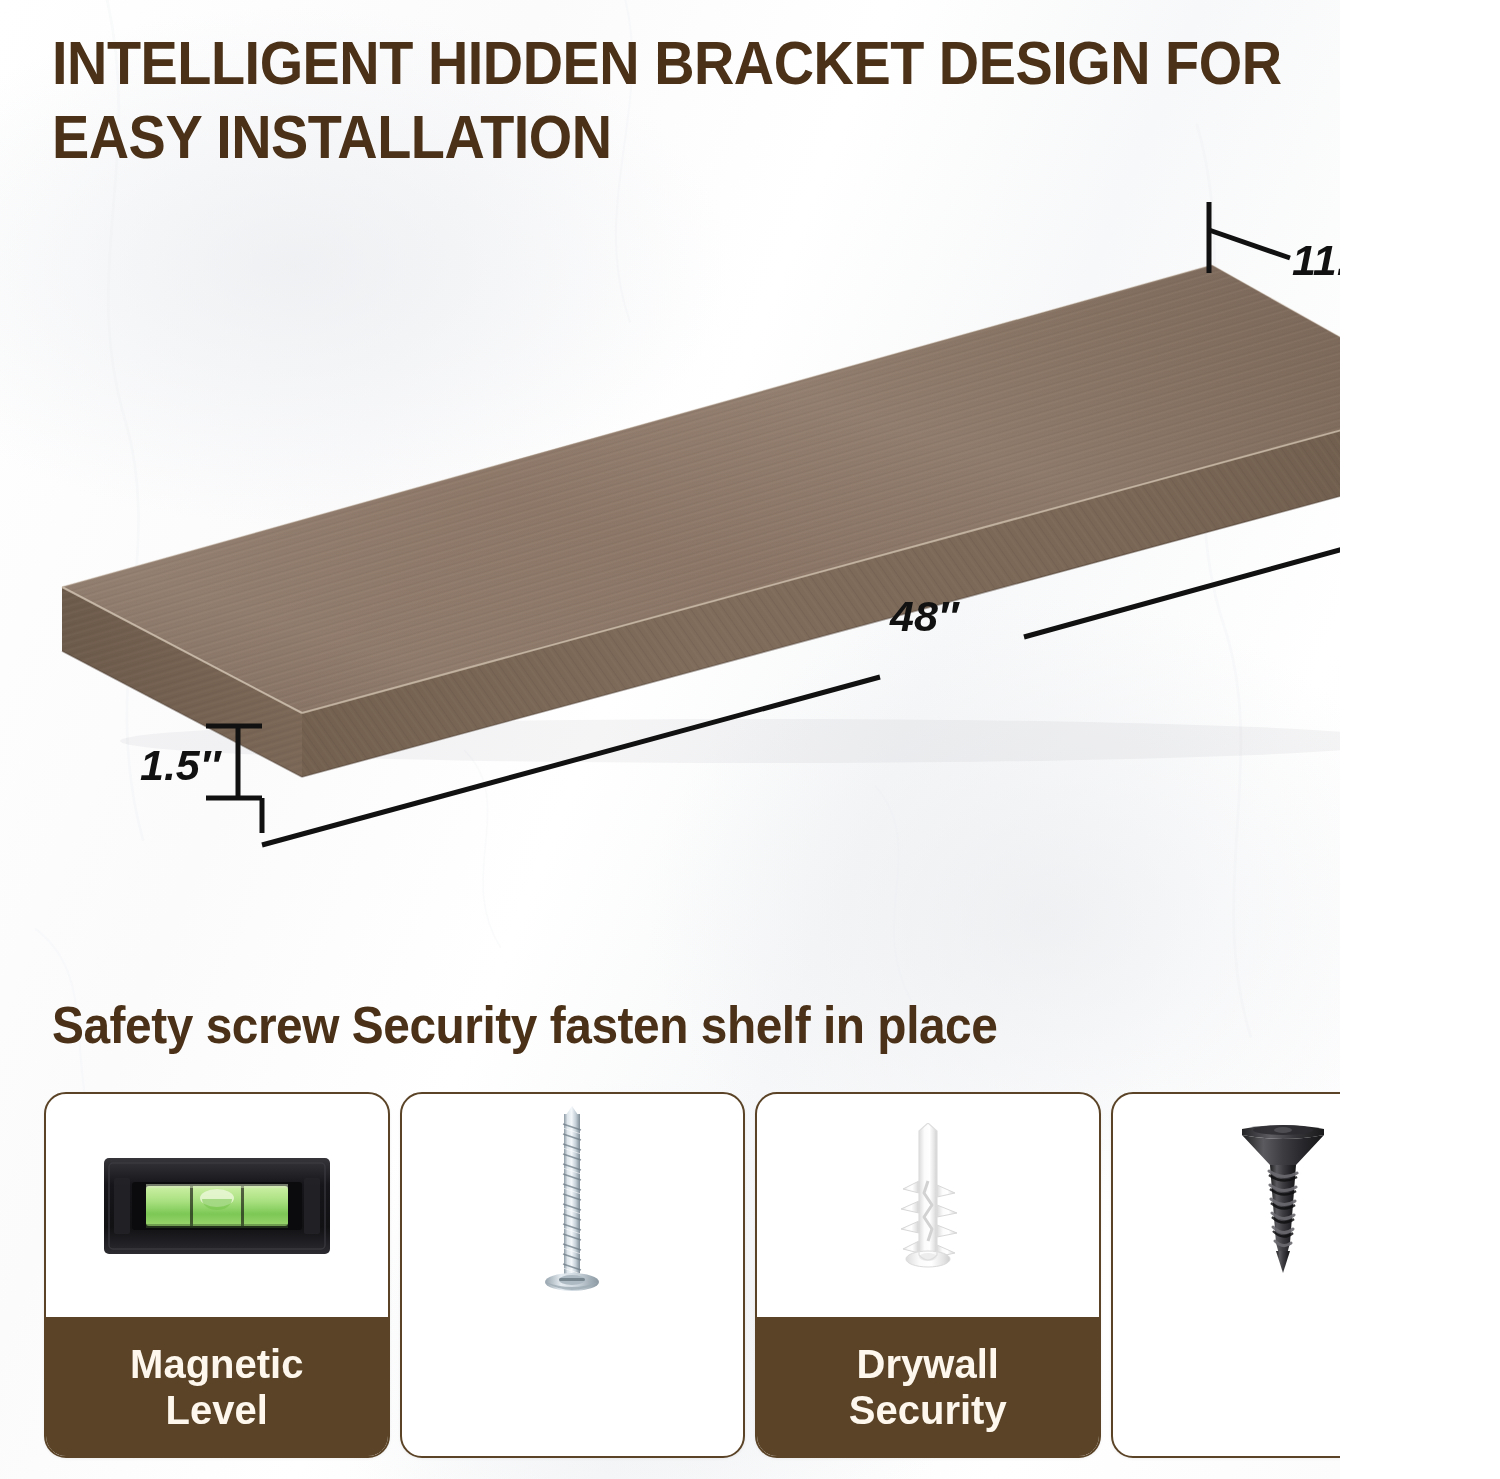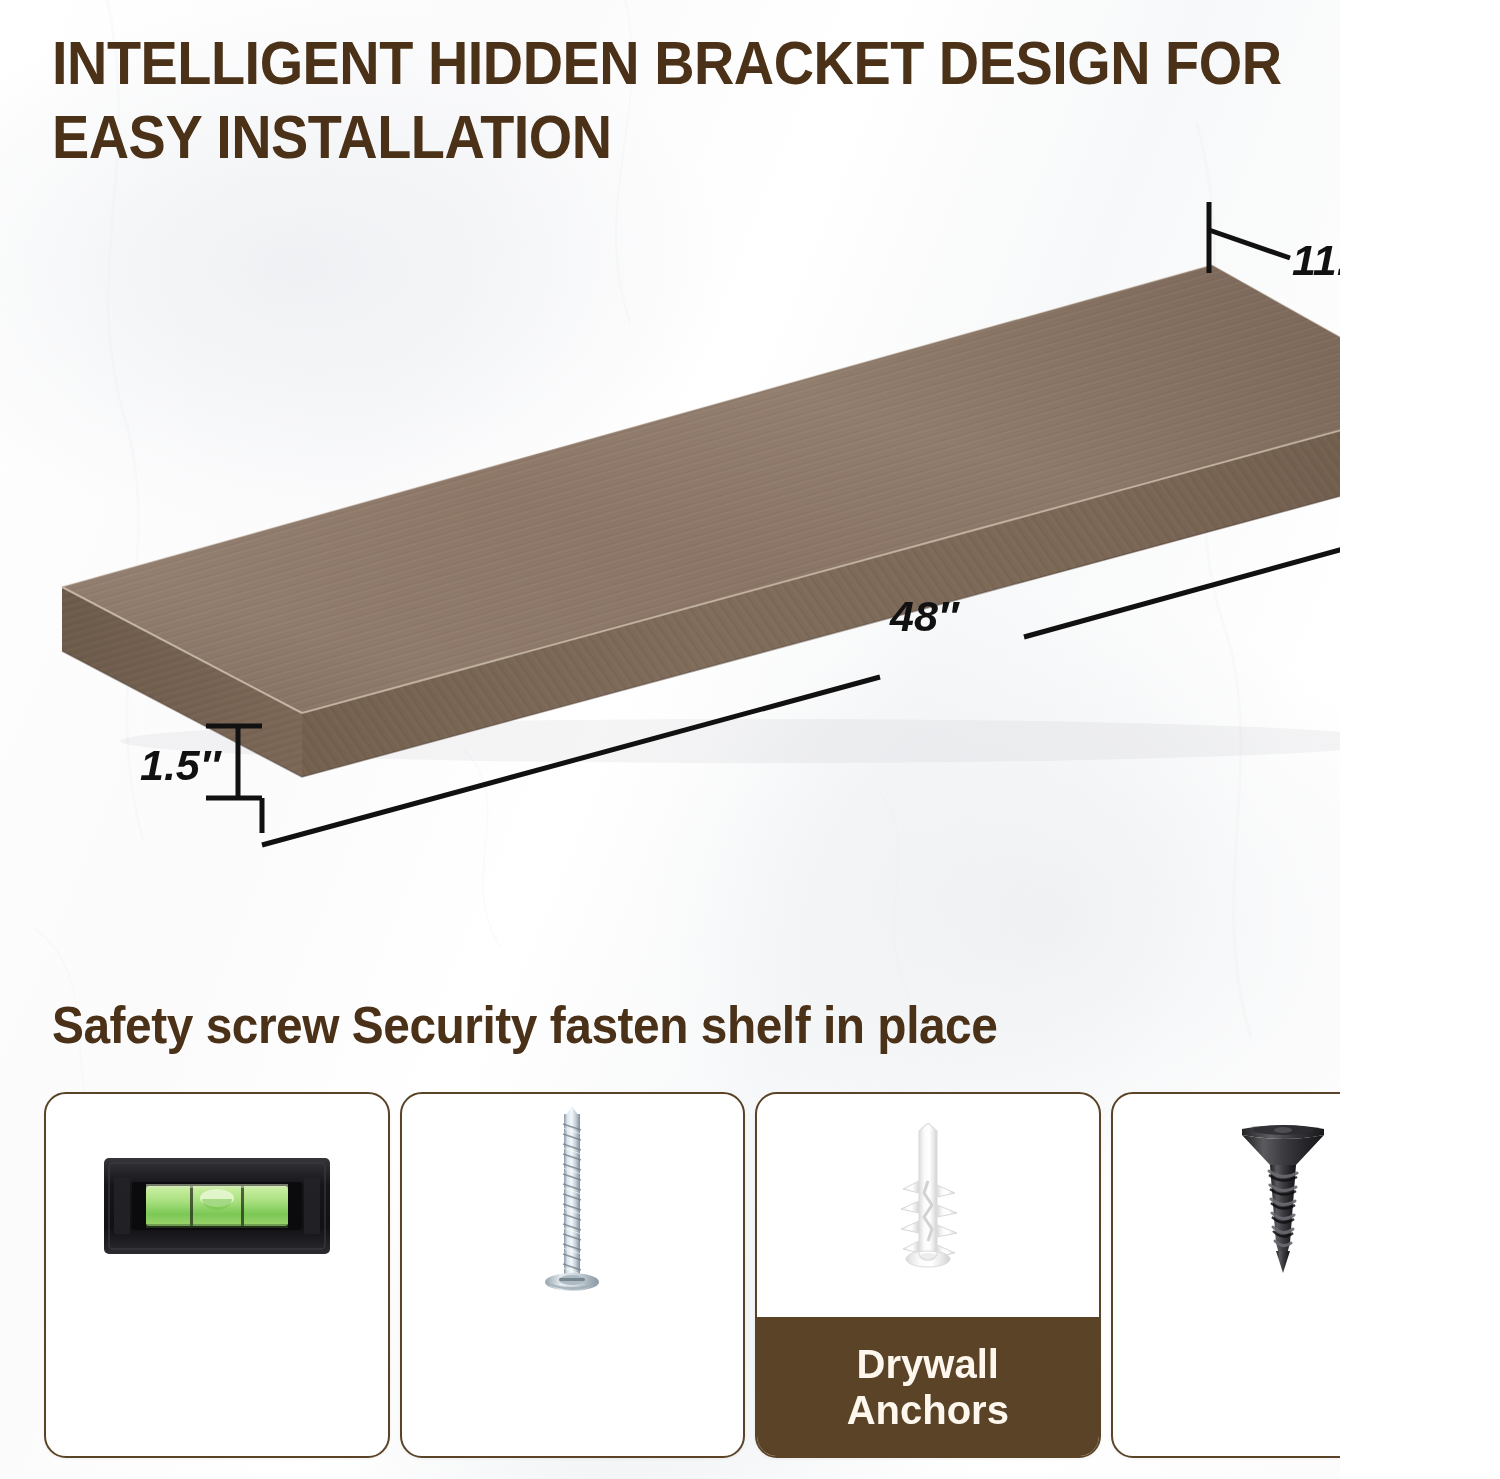--- a/index.html
+++ b/index.html
@@ -291,20 +291,22 @@
           <ellipse cx="115" cy="44" rx="17" ry="9" fill="#e9f7d6" opacity=".85"></ellipse>
           <path d="M100 45 a15 11 0 0 0 30 0 z" fill="#74c24b" opacity=".55"></path>
 
           <rect x="44" y="30" width="142" height="4" fill="#d9e8c6" opacity=".5"></rect>
           <rect x="44" y="70" width="142" height="4" fill="#3f5a2c" opacity=".45"></rect>
 
           <rect x="12" y="24" width="16" height="56" rx="2" fill="#232328" opacity=".85"></rect>
           <rect x="202" y="24" width="16" height="56" rx="2" fill="#232328" opacity=".85"></rect>
         </svg>
       </div>
+      <div class="card-label">Magnetic
+Level</div>
     </div>
 
     <div class="card">
       <div class="card-art">
         <svg width="70" height="200" viewBox="0 0 70 200">
           <defs>
             <linearGradient id="zinc" x1="0" y1="0" x2="1" y2="0">
               <stop offset="0%" stop-color="#8d9aa4"></stop>
               <stop offset="22%" stop-color="#dfe7ec"></stop>
               <stop offset="48%" stop-color="#f3f7fa"></stop>
@@ -390,21 +392,21 @@
             <path d="M64 122 L82 130 L64 134 Z"></path>
           </g>
 
           <ellipse cx="55" cy="136" rx="22" ry="8" fill="url(#plasticWhite)" stroke="#dadada" stroke-width="1"></ellipse>
           <ellipse cx="55" cy="134" rx="9" ry="4" fill="#ededed"></ellipse>
 
           <path d="M46 8 L55 0 L64 8 L64 132 Q55 142 46 132 Z" fill="none" stroke="#dedede" stroke-width="1.2"></path>
         </svg>
       </div>
       <div class="card-label">Drywall
-Anchors</div>
+Security</div>
     </div>
 
     <div class="card">
       <div class="card-art">
         <svg width="110" height="170" viewBox="0 0 110 170">
           <defs>
             <linearGradient id="blkSteel" x1="0" y1="0" x2="1" y2="0">
               <stop offset="0%" stop-color="#1e1e20"></stop>
               <stop offset="26%" stop-color="#5b5b5f"></stop>
               <stop offset="50%" stop-color="#3d3d41"></stop>

